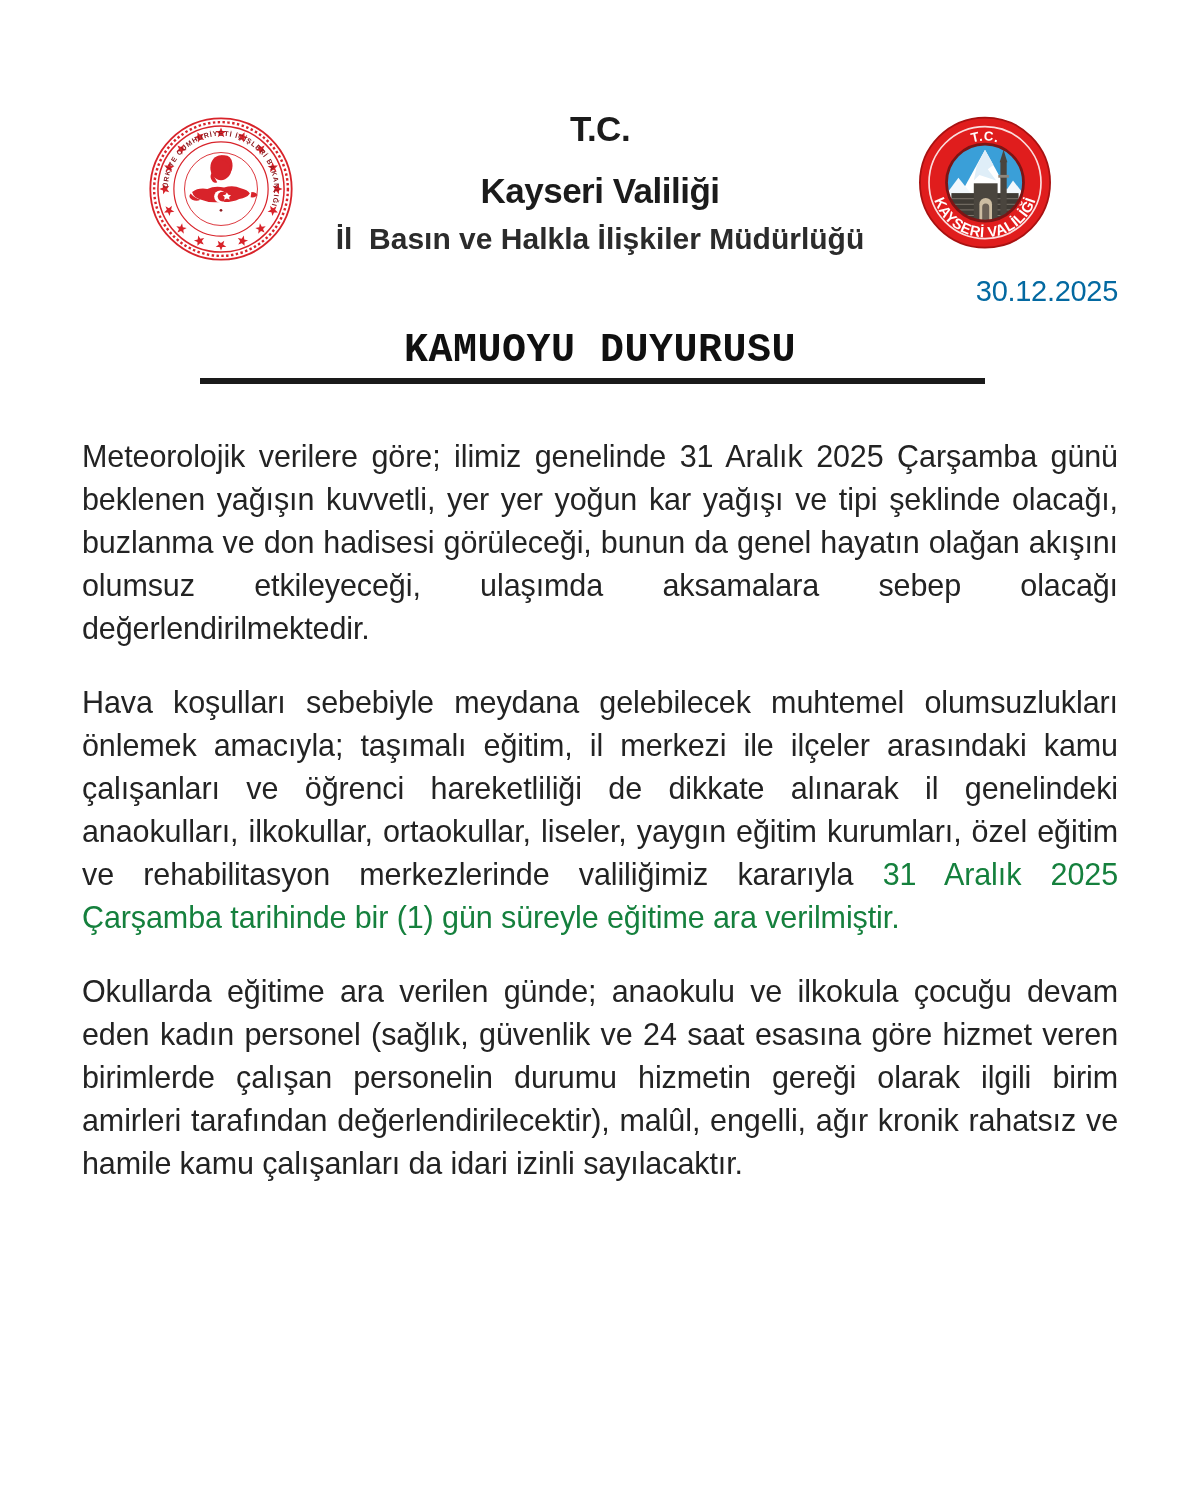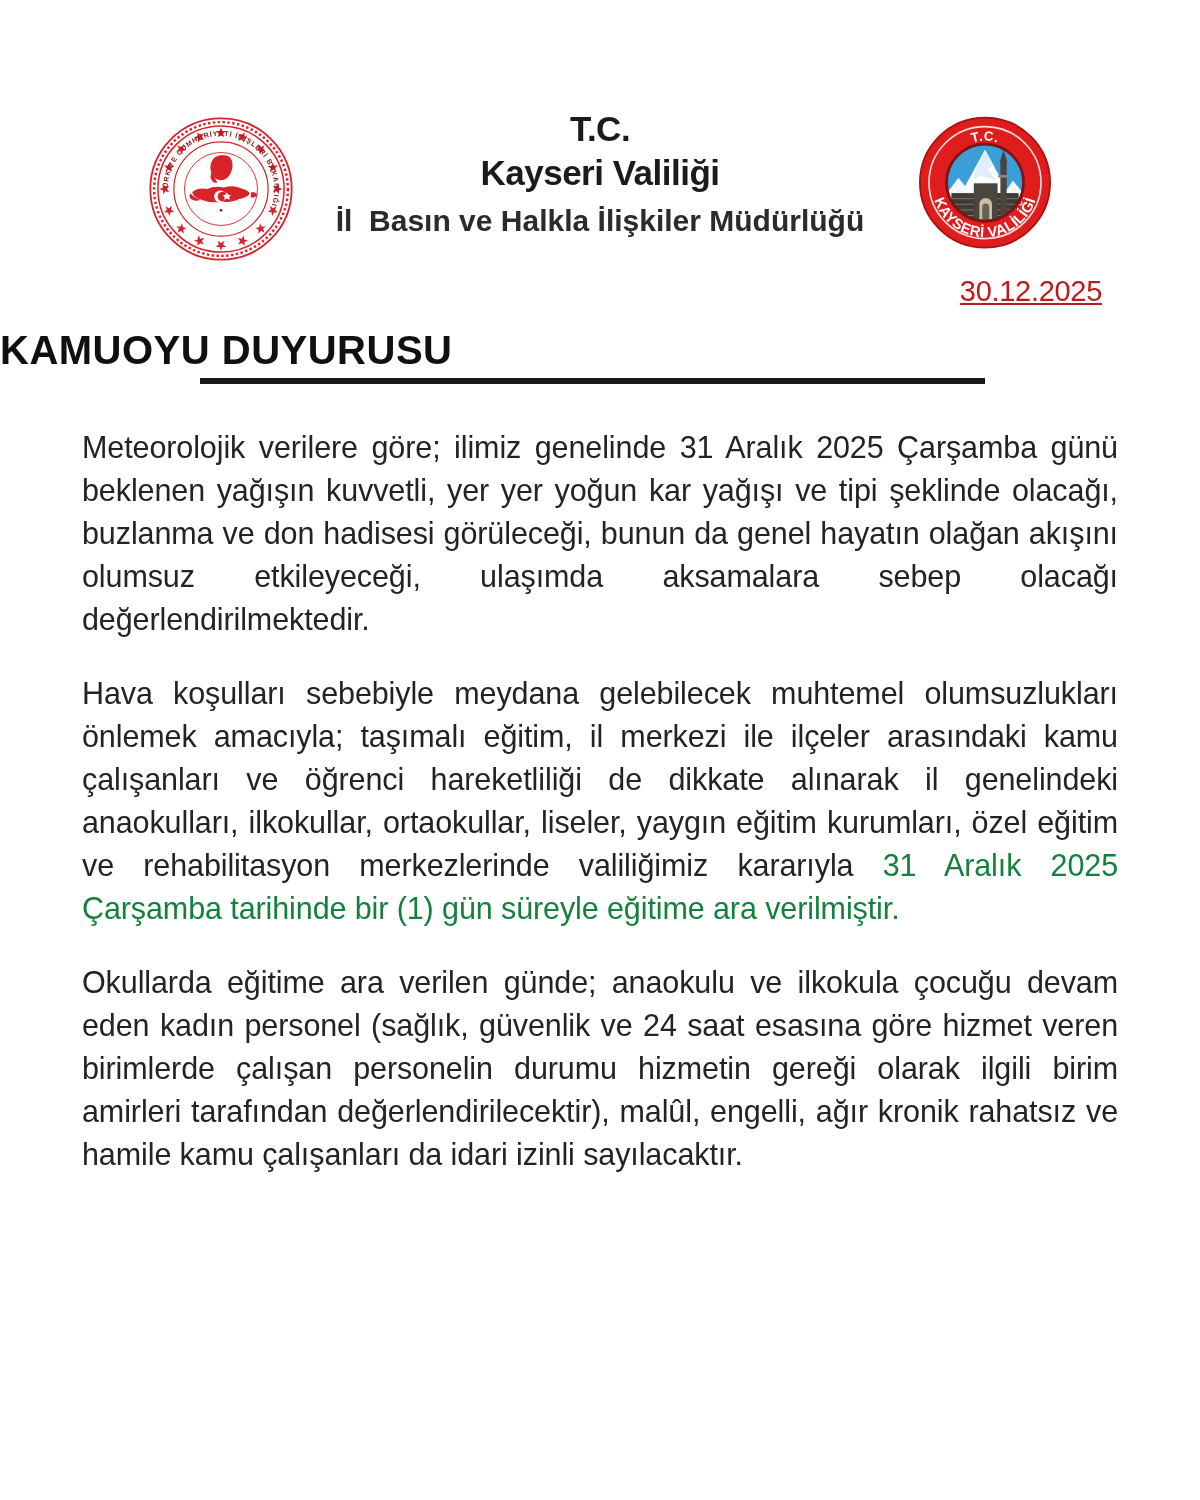--- a/index.html
+++ b/index.html
@@ -53,52 +53,53 @@
     letter-spacing: -0.5px;
     line-height: 1.18;
     color: #1b1b1b;
   }
   .title-org {
     font-size: 35px;
     font-weight: bold;
     letter-spacing: -0.5px;
     line-height: 1.25;
     color: #1b1b1b;
-    margin-top: 2px;
+    margin-top: 20px;
   }
   .title-dept {
     font-size: 30px;
     font-weight: 700;
     line-height: 1.3;
     color: #2b2b2b;
     margin-top: 6px;
     white-space: pre;
   }
 
   
   .date-line {
     position: absolute;
-    right: 98px;
+    right: 82px;
     top: 275px;
     font-size: 29px;
-    color: #b91c1c;
+    color: #0369a1;
     letter-spacing: -0.3px;
-    text-decoration: underline;
   }
 
   
   .doc-title {
     position: absolute;
     left: 0;
     top: 328px;
     width: 1200px;
+    text-align: center;
     font-size: 40px;
     font-weight: 900;
     letter-spacing: 0.5px;
     color: #101010;
+    font-family: Liberation Mono, monospace;
   }
   .title-rule {
     position: absolute;
     left: 200px;
     top: 378px;
     width: 785px;
     height: 6px;
     background: #1a1a1a;
   }
 
@@ -108,21 +109,21 @@
     left: 82px;
     top: 418px;
     width: 1036px;
   }
   .para {
     font-size: 30.5px;
     line-height: 43px;
     text-align: justify;
     text-justify: inter-word;
     color: #232323;
-    margin: 8px 0 31px 0;
+    margin: 17px 0 31px 0;
     letter-spacing: -0.1px;
   }
   .para:last-child { margin-bottom: 0; }
   .para.last-line-left { text-align: left; }
   .para b, .para strong {
     font-weight: normal;
     color: #15803d;
   }
 
   

